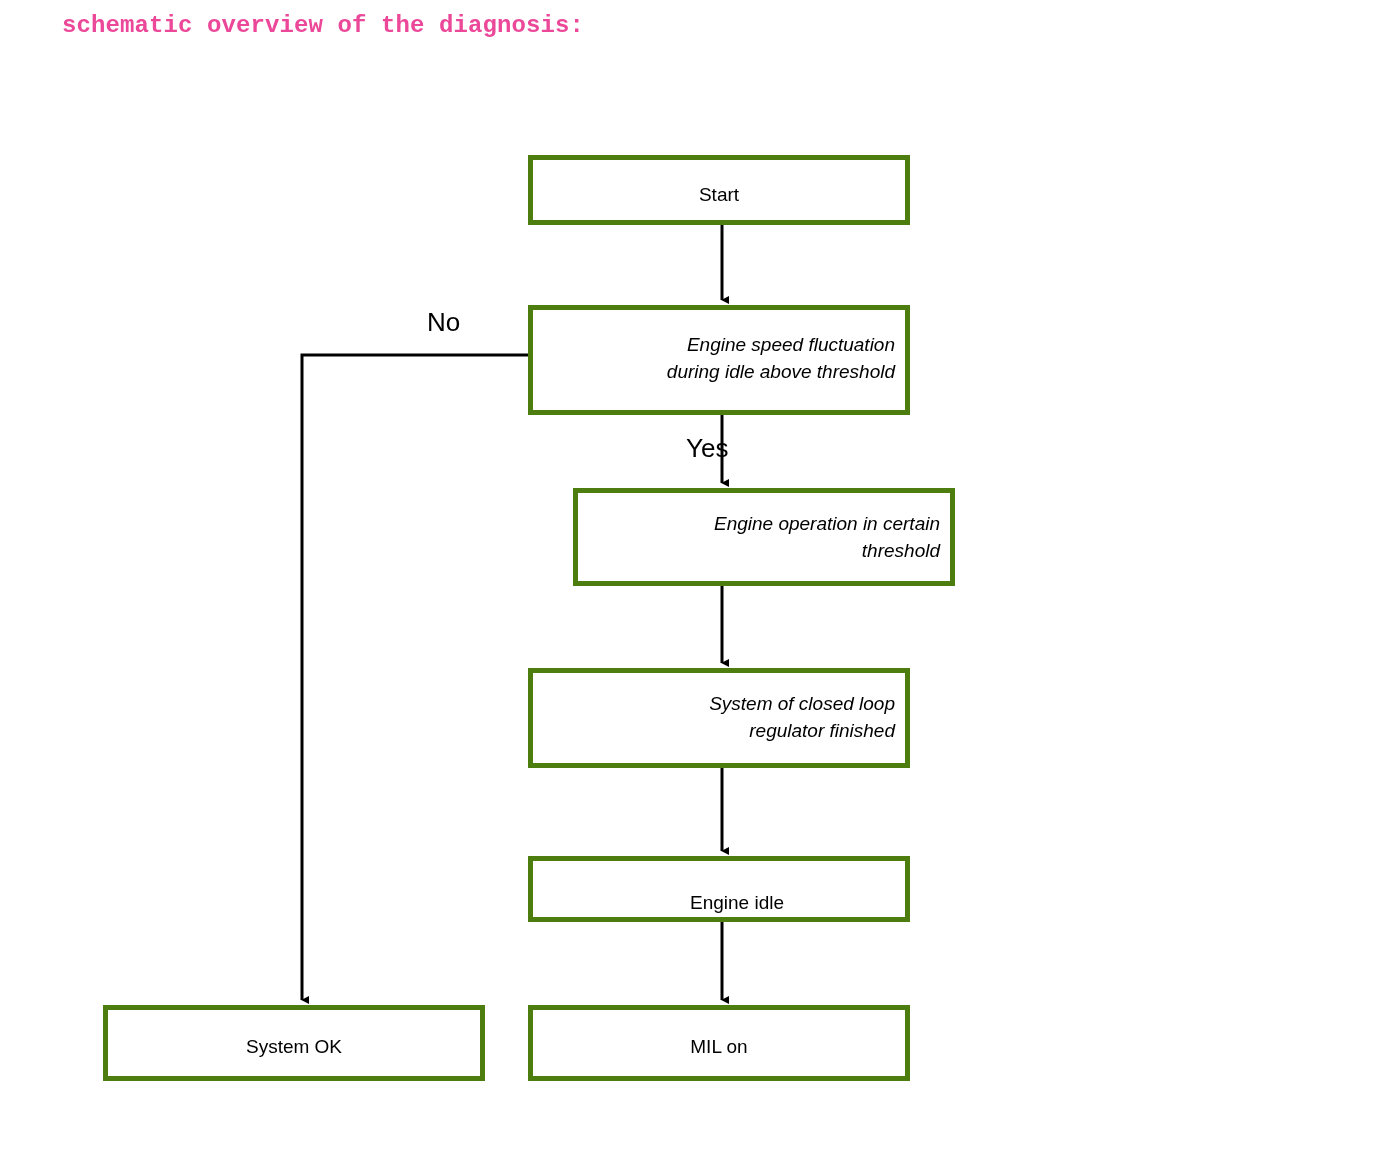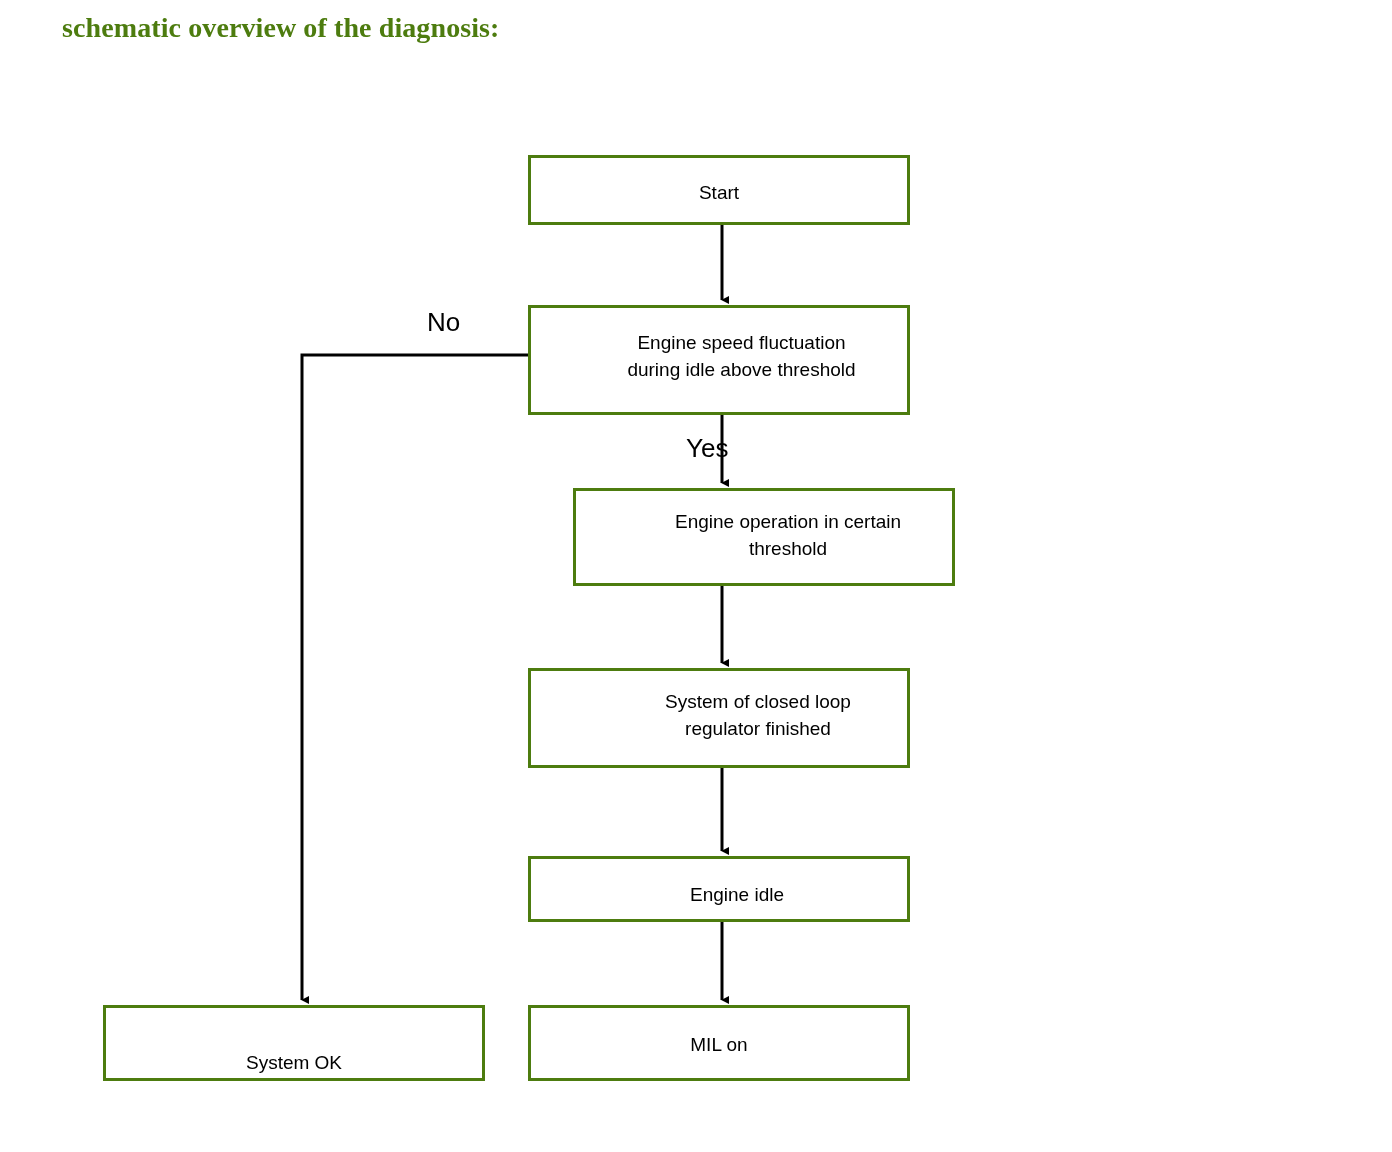--- a/index.html
+++ b/index.html
@@ -13,54 +13,55 @@
     height: 1152px;
     position: relative;
     overflow: hidden;
     font-family: "Liberation Sans", sans-serif;
     color: #000000;
   }
   #page-title {
     position: absolute;
     left: 62px;
     top: 12px;
-    font-family: Liberation Serif, serif;
+    font-family: Liberation Mono, monospace;
     font-weight: bold;
-    font-size: 28px;
+    font-size: 24px;
     letter-spacing: 0.1px;
     white-space: nowrap;
-    color: #4d7c0f;
+    color: #ec4899;
   }
   #flow-canvas {
     position: absolute;
     left: 0;
     top: 0;
     width: 1392px;
     height: 1152px;
   }
   .node-box {
     position: absolute;
     box-sizing: border-box;
-    border: 3px solid #4d7c0f;
+    border: 5px solid #4d7c0f;
     background: #ffffff;
   }
   .node-label {
     position: absolute;
     font-size: 19px;
     line-height: 27px;
     color: #000000;
     white-space: pre-line;
   }
   .label-center {
     left: 0;
     right: 0;
     text-align: center;
   }
   .label-left {
-    text-align: center;
+    text-align: right;
+    font-style: italic;
   }
   .edge-label {
     position: absolute;
     font-size: 26px;
     line-height: 22px;
     color: #000000;
     white-space: nowrap;
   }
 </style>
 </head>
@@ -101,25 +102,25 @@
   <div class="node-label label-left" style="left:58px; right:10px; top:17px;">Engine operation in certain
 threshold</div>
 </div>
 
 <div class="node-box" style="left:528px; top:668px; width:382px; height:100px;">
   <div class="node-label label-left" style="left:88px; right:10px; top:17px;">System of closed loop
 regulator finished</div>
 </div>
 
 <div class="node-box" style="left:528px; top:856px; width:382px; height:66px;">
-  <div class="node-label label-center" style="top:22px;padding-left:36px;">Engine idle</div>
+  <div class="node-label label-center" style="top:28px;padding-left:36px;">Engine idle</div>
 </div>
 
 <div class="node-box" style="left:103px; top:1005px; width:382px; height:76px;">
-  <div class="node-label label-center" style="top:23px;margin-top:18px;">System OK</div>
+  <div class="node-label label-center" style="top:23px;">System OK</div>
 </div>
 
 <div class="node-box" style="left:528px; top:1005px; width:382px; height:76px;">
   <div class="node-label label-center" style="top:23px;">MIL on</div>
 </div>
 
 <div class="edge-label" style="left:427px; top:311px;">No</div>
 
 <div class="edge-label" style="left:639px; top:437px;margin-left:47px;">Yes</div>
 

